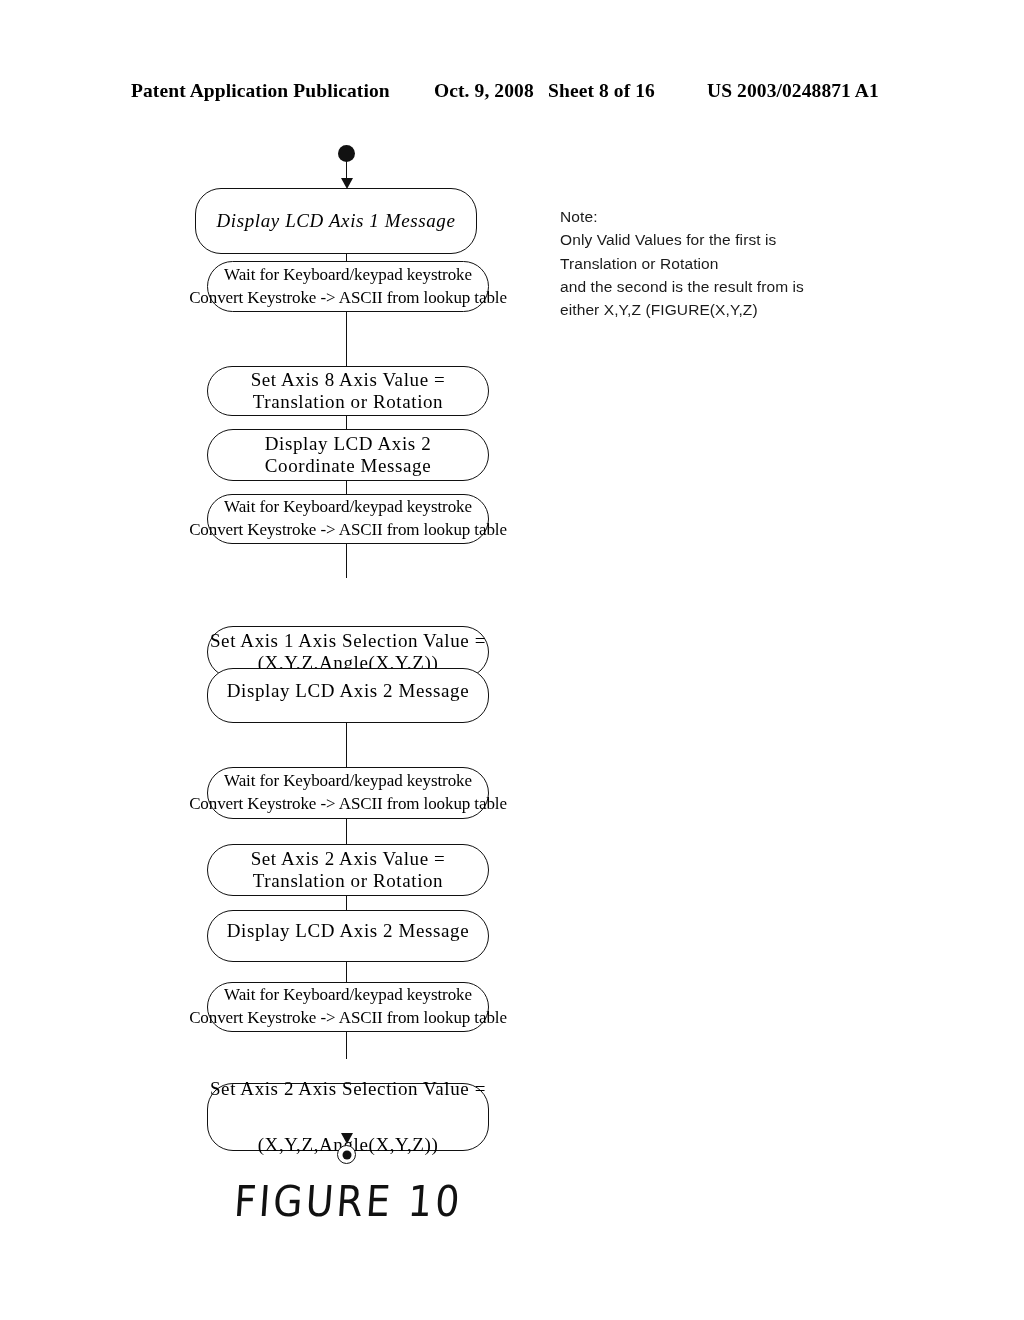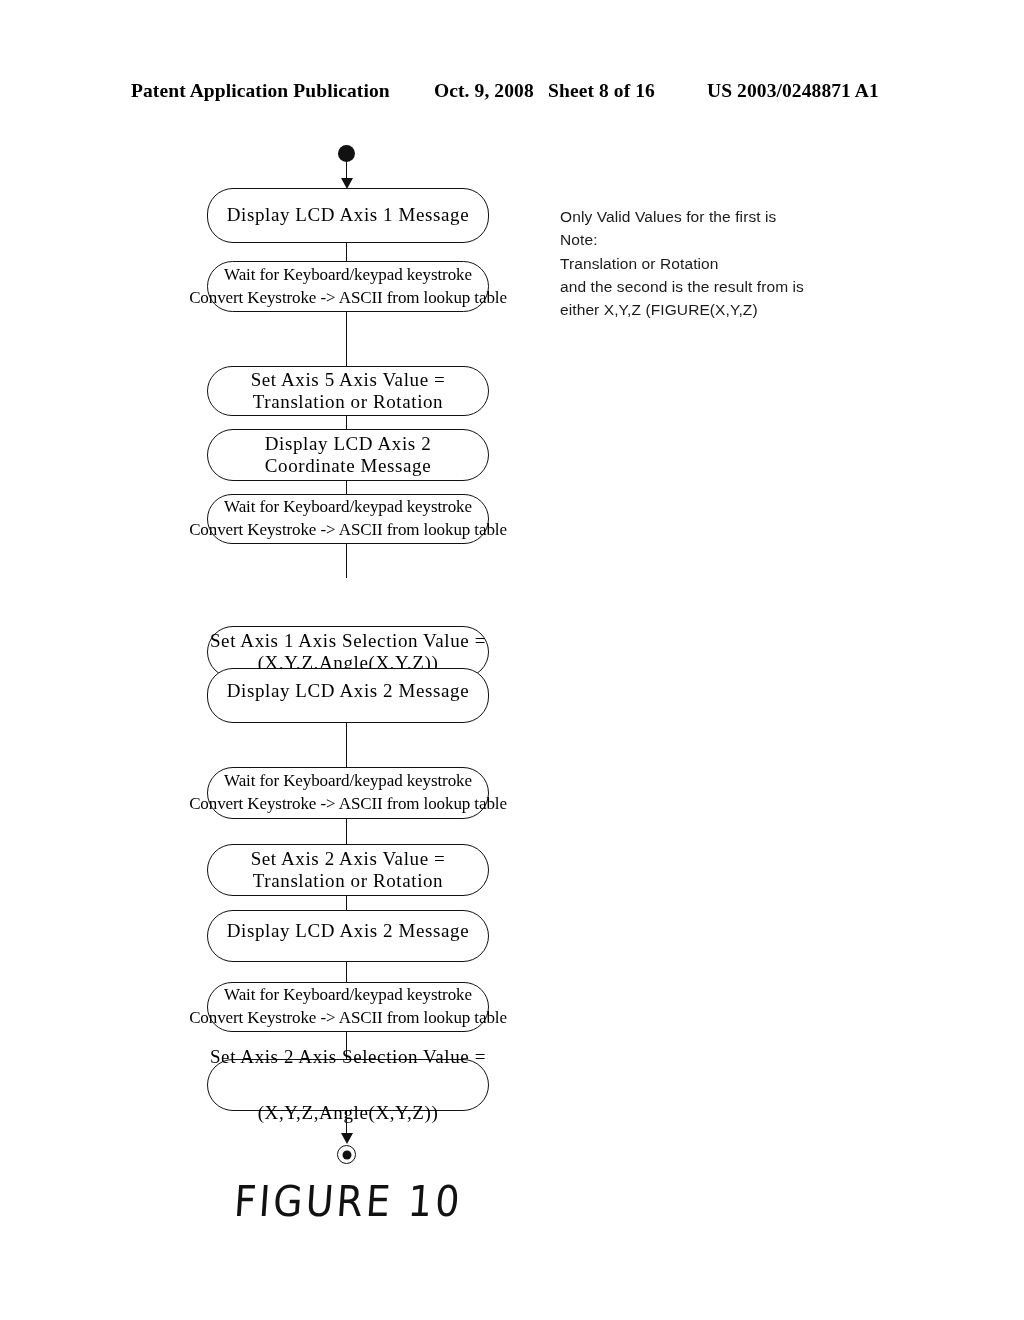--- a/index.html
+++ b/index.html
@@ -195,35 +195,35 @@
   <span class="h-sheet">Sheet 8 of 16</span>
   <span class="h-patno">US 2003/0248871 A1</span>
 </div>
 
 <div id="flowchart">
 
   <div id="start-marker" style="left:338px; top:145px;"></div>
   <div class="connector" style="left:346px; top:160px; height:22px;"></div>
   <div class="arrowhead" style="left:341px; top:178px;"></div>
 
-  <div class="node serif center-v" style="left:207px; top:188px; width:282px; height:55px;">
+  <div class="node serif center-v" style="left:195px; top:188px; width:282px; height:66px;font-style:italic;">
     <span class="line">Display LCD Axis 1 Message</span>
   </div>
 
   <div class="connector" style="left:346px; top:243px; height:18px;"></div>
 
   <div class="node sans center-v" style="left:207px; top:261px; width:282px; height:51px;">
     <span class="line">Wait for Keyboard/keypad keystroke</span>
     <span class="line">Convert Keystroke -&gt; ASCII from lookup table</span>
   </div>
 
   <div class="connector" style="left:346px; top:312px; height:54px;"></div>
 
   <div class="node serif center-v" style="left:207px; top:366px; width:282px; height:50px;">
-    <span class="line">Set Axis 5 Axis Value =</span>
+    <span class="line">Set Axis 8 Axis Value =</span>
     <span class="line">Translation or Rotation</span>
   </div>
 
   <div class="connector" style="left:346px; top:416px; height:13px;"></div>
 
   <div class="node serif center-v" style="left:207px; top:429px; width:282px; height:52px;">
     <span class="line">Display LCD Axis 2</span>
     <span class="line">Coordinate Message</span>
   </div>
 
@@ -269,32 +269,32 @@
 
   <div class="connector" style="left:346px; top:962px; height:20px;"></div>
 
   <div class="node sans center-v" style="left:207px; top:982px; width:282px; height:50px;">
     <span class="line">Wait for Keyboard/keypad keystroke</span>
     <span class="line">Convert Keystroke -&gt; ASCII from lookup table</span>
   </div>
 
   <div class="connector" style="left:346px; top:1032px; height:27px;"></div>
 
-  <div class="node serif center-v" style="left:207px; top:1059px; width:282px; height:52px;gap:34px;">
+  <div class="node serif center-v" style="left:207px; top:1083px; width:282px; height:68px;gap:34px;">
     <span class="line">Set Axis 2 Axis Selection Value =</span>
     <span class="line">(X,Y,Z,Angle(X,Y,Z))</span>
   </div>
 
   <div class="connector" style="left:346px; top:1111px; height:26px;"></div>
   <div class="arrowhead" style="left:341px; top:1133px;"></div>
   <div id="end-marker" style="left:337px; top:1145px;"></div>
 
 </div>
 
 <div id="note-block">
+  <span class="note-line">Note:</span>
   <span class="note-line">Only Valid Values for the first is</span>
-  <span class="note-line">Note:</span>
   <span class="note-line">Translation or Rotation</span>
   <span class="note-line">and the second is the result from is</span>
   <span class="note-line">either X,Y,Z (FIGURE(X,Y,Z)</span>
 </div>
 
 <div id="figure-caption">FIGURE 10</div>
 
 </body></html>

